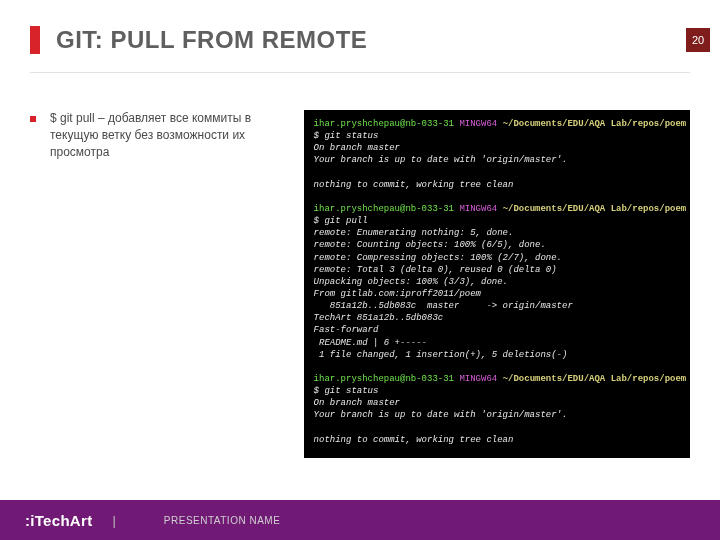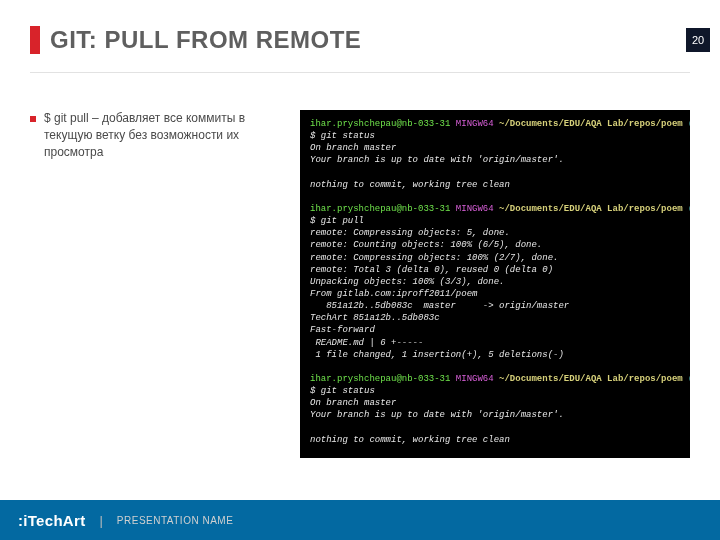--- a/index.html
+++ b/index.html
@@ -1,36 +1,36 @@
 <!DOCTYPE html>
 <html><head>
 <meta charset="utf-8">
 <style>
-  * { margin: 0; padding: 0; box-sizing: border-box; }
+  * { margin: 0; padding: 0; box-sizing: border-box; gap: 6px; }
   body {
     width: 720px; height: 540px;
     font-family: Arial, Helvetica, sans-serif;
     background: #ffffff;
     position: relative;
     overflow: hidden;
   }
   .header {
     position: absolute;
     top: 26px; left: 30px; right: 30px;
     display: flex; align-items: center;
   }
   .title-bar {
     width: 10px; height: 28px; background: #d8232a; margin-right: 10px;
   }
   .title {
     font-size: 24px; font-weight: 700; color: #5f5f5f; letter-spacing: .5px;
   }
   .page-badge {
     position: absolute; top: 28px; right: 10px;
-    width: 24px; height: 24px; background: #0f172a;
+    width: 24px; height: 24px; background: #7f1d1d;
     color: #fff; font-size: 11px;
     display: flex; align-items: center; justify-content: center;
   }
   .hr { position: absolute; top: 72px; left: 30px; right: 30px; height: 1px; background: #e2e2e2; }
 
   .content { position: absolute; top: 110px; left: 30px; right: 30px; display: flex; }
   .bullet-col { width: 270px; padding-right: 20px; }
   .bullet { display: flex; align-items: flex-start; }
   .sq { width: 6px; height: 6px; background: #d8232a; margin-top: 6px; margin-right: 8px; flex-shrink: 0; }
   .btxt { font-size: 12px; color: #4a4a4a; line-height: 1.4; }
@@ -42,26 +42,26 @@
     white-space: pre; overflow: hidden;
   }
   .g { color: #6fe24b; }
   .p { color: #d85fd8; text-align: center; }
   .y { color: #d6d07a; font-weight: bold; }
   .c { color: #5fd0d0; }
   .w { color: #e6e6e6; font-style: italic; }
 
   .footer {
     position: absolute; left: 0; right: 0; bottom: 0; height: 40px;
-    background: #0369a1; display: flex; align-items: center; padding: 0 18px;
+    background: #701a75; display: flex; align-items: center; padding: 0 25px;
   }
   .logo { color: #fff; font-weight: 700; font-size: 15px; letter-spacing: .3px; }
   .logo .colon { color: #fff; }
   .divider { color: #bbb; margin: 0 14px; font-size: 13px; }
-  .presname { color: #d0d0d0; font-size: 10px; letter-spacing: .5px; }
+  .presname { color: #d0d0d0; font-size: 10px; letter-spacing: .5px; margin-left: 28px; }
 </style>
 </head>
 <body>
 
 <div class="header">
   <div class="title-bar"></div>
   <div class="title">GIT: PULL FROM REMOTE</div>
 </div>
 <div class="page-badge">
   <span>20</span>
@@ -78,21 +78,21 @@
 
   <div class="term"><span class="g">ihar.pryshchepau@nb-033-31</span> <span class="p">MINGW64</span> <span class="y">~/Documents/EDU/AQA Lab/repos/poem</span> <span class="c">(master)</span>
 <span class="w">$ git status</span>
 <span class="w">On branch master</span>
 <span class="w">Your branch is up to date with 'origin/master'.</span>
 <span></span>
 <span class="w">nothing to commit, working tree clean</span>
 
 <span class="g">ihar.pryshchepau@nb-033-31</span> <span class="p">MINGW64</span> <span class="y">~/Documents/EDU/AQA Lab/repos/poem</span> <span class="c">(master)</span>
 <span class="w">$ git pull</span>
-<span class="w">remote: Compressing objects: 5, done.</span>
+<span class="w">remote: Enumerating nothing: 5, done.</span>
 <span class="w">remote: Counting objects: 100% (6/5), done.</span>
 <span class="w">remote: Compressing objects: 100% (2/7), done.</span>
 <span class="w">remote: Total 3 (delta 0), reused 0 (delta 0)</span>
 <span class="w">Unpacking objects: 100% (3/3), done.</span>
 <span class="w">From gitlab.com:iproff2011/poem</span>
 <span class="w">   851a12b..5db083c  master     -&gt; origin/master</span>
 <span class="w">TechArt 851a12b..5db083c</span>
 <span class="w">Fast-forward</span>
 <span class="w"> README.md | 6 +-----</span>
 <span class="w"> 1 file changed, 1 insertion(+), 5 deletions(-)</span>

